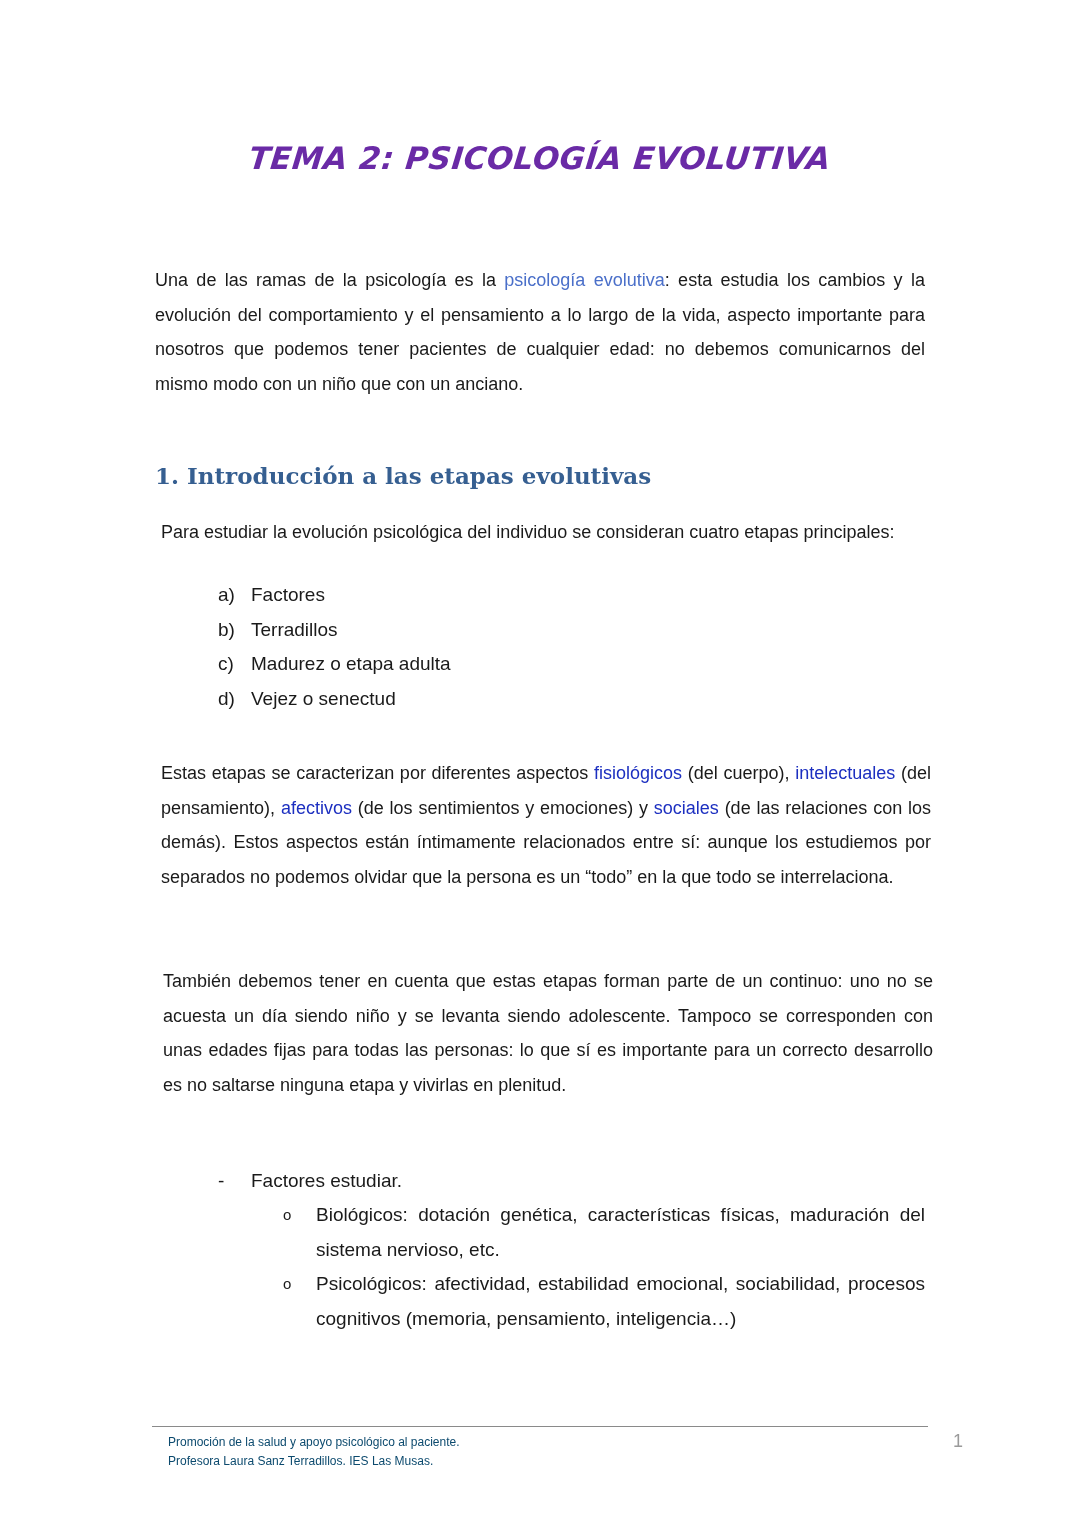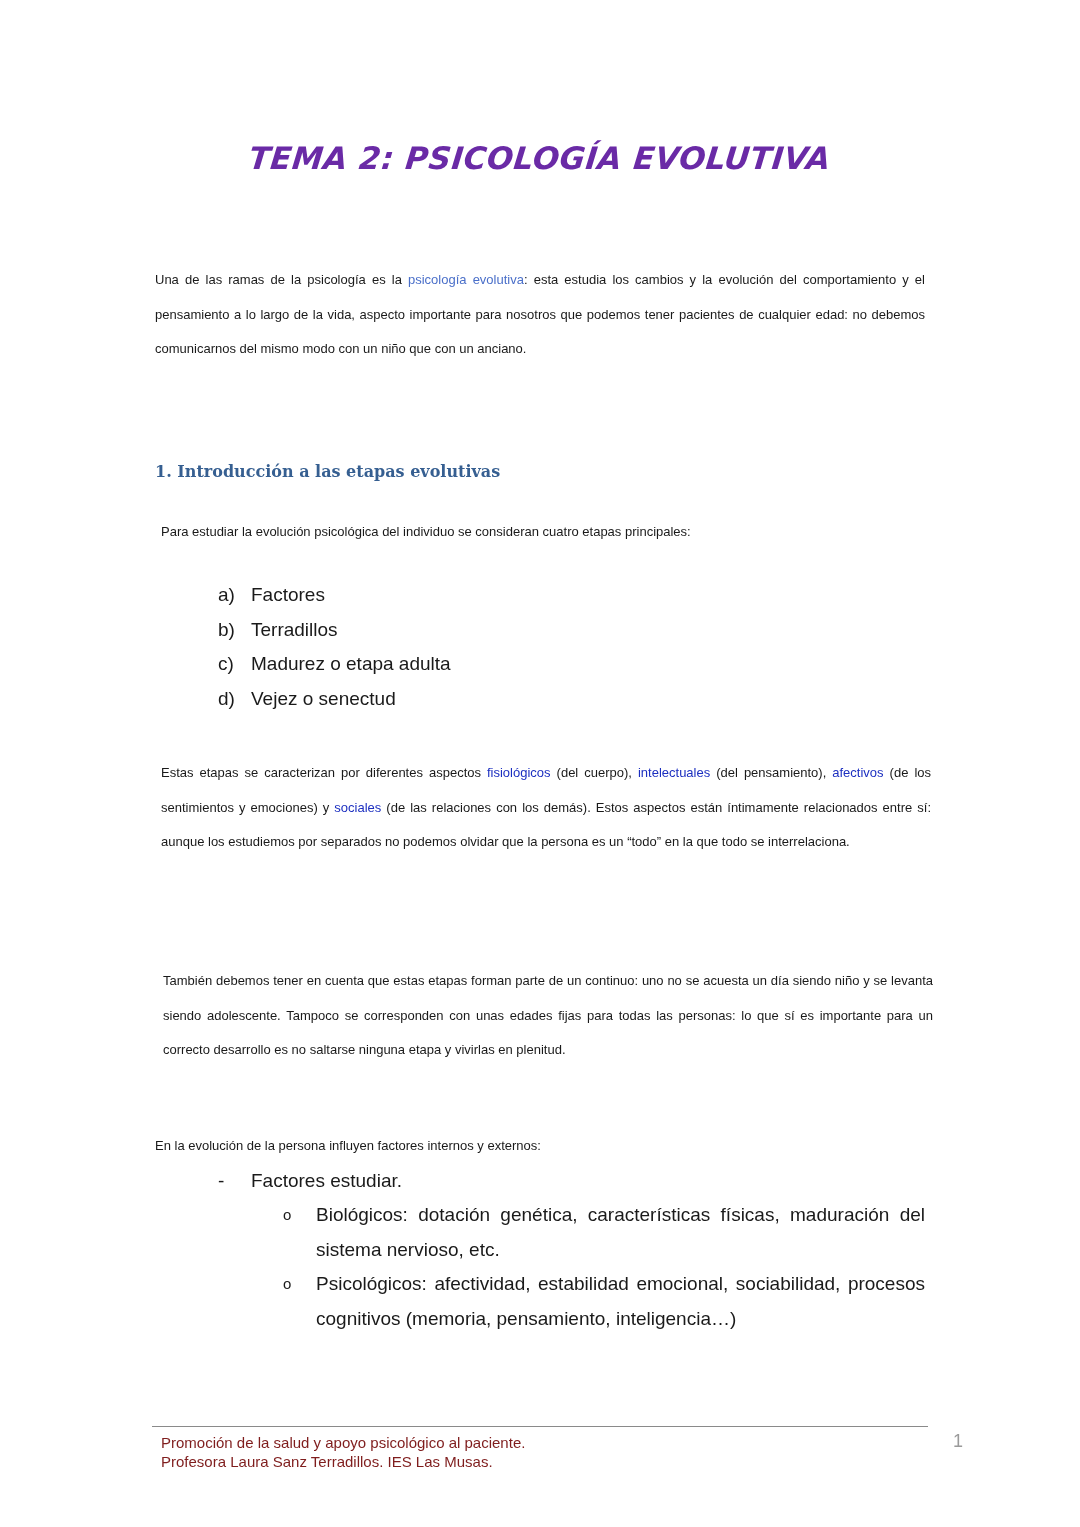--- a/index.html
+++ b/index.html
@@ -2,38 +2,38 @@
 <html><head>
 <meta charset="utf-8">
 <style>
   html, body { margin: 0; padding: 0; background: #ffffff; }
   body { width: 1080px; height: 1527px; position: relative; overflow: hidden;
          font-family: "Liberation Sans", sans-serif; color: #1a1a1a; }
   .page { position: absolute; left: 0; top: 0; width: 1080px; height: 1527px; }
   .title { position: absolute; top: 140px; left: 0; width: 1080px; text-align: center;
            font-family: "DejaVu Sans", sans-serif; font-weight: bold; font-style: italic;
            font-size: 31px; letter-spacing: 0.5px; color: #6a2aa6; transform: skewX(-6deg); }
-  .body-block { position: absolute; left: 155px; width: 770px; font-size: 13px; line-height: 34.5px; }
+  .body-block { position: absolute; left: 155px; width: 770px; font-size: 18px; line-height: 34.5px; }
   .justify { text-align: justify; text-align-last: left; }
   .link { color: #4a6fc9; }
   .kw { color: #1c2fc0; }
   .h1 { position: absolute; left: 155px; top: 462px; font-family: "DejaVu Serif", serif;
-        font-weight: bold; font-size: 16px; color: #365f91; }
+        font-weight: bold; font-size: 23px; color: #365f91; }
   .alist { position: absolute; left: 218px; top: 578px; font-size: 19px; line-height: 34.5px; }
   .alist .row { display: flex; }
   .alist .mk { width: 33px; }
   .flist { position: absolute; left: 218px; top: 1164px; font-size: 19px; line-height: 34.5px; width: 707px; }
   .flist .row { display: flex; }
   .flist .dash { width: 33px; }
   .sub { position: absolute; left: 283px; top: 1198px; width: 642px; font-size: 19px; line-height: 34.5px; }
   .sub .item { display: flex; }
   .sub .bul { width: 33px; flex: none; font-size: 15px; }
   .sub .txt { flex: 1; text-align: justify; text-align-last: left; }
   .footer-line { position: absolute; left: 152px; top: 1426px; width: 776px; height: 1px; background: #8a8a8a; }
-  .footer { position: absolute; left: 161px; top: 1433px; font-size: 15px; line-height: 19px; color: #7f1d1d; }
+  .footer { position: absolute; left: 168px; top: 1433px; font-size: 12px; line-height: 19px; color: #0c4a6e; }
   .pagenum { position: absolute; left: 953px; top: 1431px; font-size: 18px; color: #9a9a9a; }
 </style>
 </head>
 <body>
 
 <div class="page">
 
   <div class="title">TEMA 2: PSICOLOGÍA EVOLUTIVA</div>
 
   <p class="body-block justify" style="top:263px; margin:0;">
@@ -62,21 +62,20 @@
         <span>Vejez o senectud</span>
       </div>
   </div>
 
   <p class="body-block justify" style="top:750px; margin:6px;">
     <span>Estas etapas se caracterizan por diferentes aspectos </span><span class="kw">fisiológicos</span><span> (del cuerpo), </span><span class="kw">intelectuales</span><span> (del pensamiento), </span><span class="kw">afectivos</span><span> (de los sentimientos y emociones) y </span><span class="kw">sociales</span><span> (de las relaciones con los demás). Estos aspectos están íntimamente relacionados entre sí: aunque los estudiemos por separados no podemos olvidar que la persona es un “todo” en la que todo se interrelaciona.</span>
   </p>
 
   <p class="body-block justify" style="top:956px; margin:8px;">También debemos tener en cuenta que estas etapas forman parte de un continuo: uno no se acuesta un día siendo niño y se levanta siendo adolescente. Tampoco se corresponden con unas edades fijas para todas las personas: lo que sí es importante para un correcto desarrollo es no saltarse ninguna etapa y vivirlas en plenitud.</p>
 
-  <p class="body-block" style="top:1129px; margin:0;">En la evolución de la persona influyen factores internos y externos:</p>
 
   <div class="flist">
     <div class="row">
         <span class="dash">-</span>
         <span>Factores estudiar.</span>
       </div>
   </div>
 
   <div class="sub">
     <div class="item">

